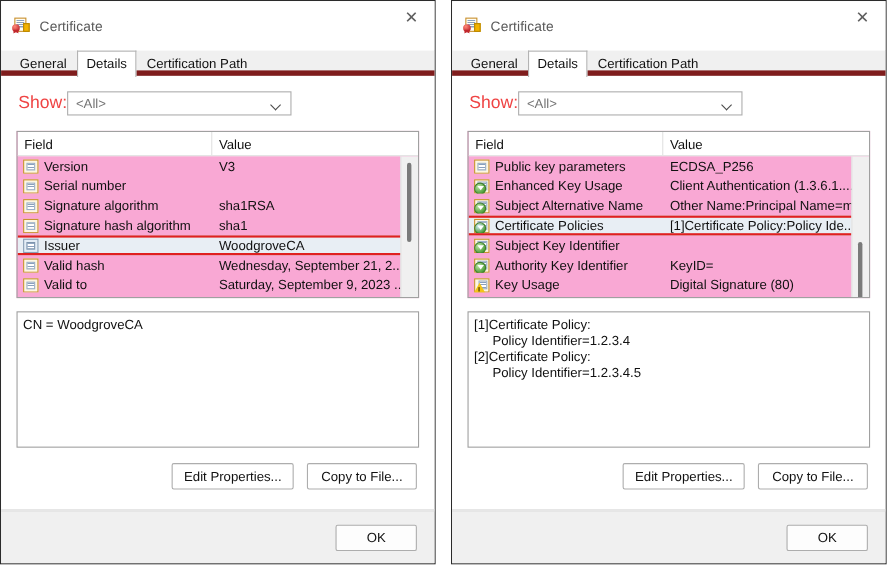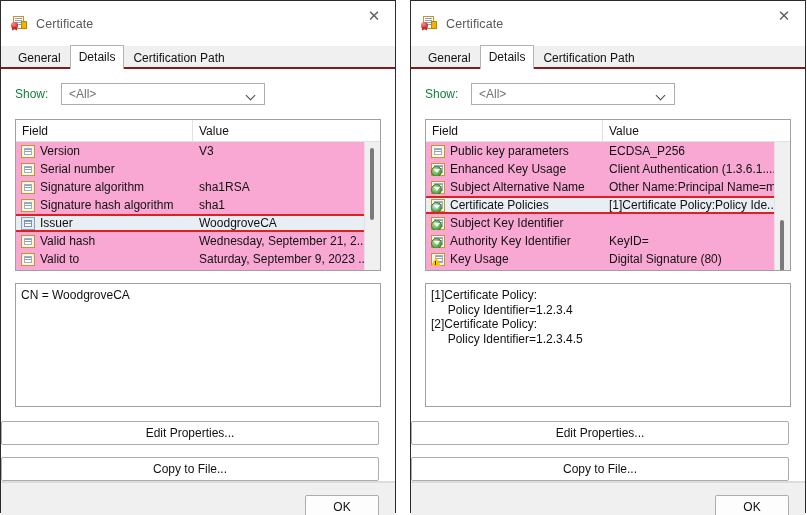--- a/index.html
+++ b/index.html
@@ -59,23 +59,23 @@
     color: #5f5f5f;
     font-size: 15px;
     font-family: "DejaVu Sans", sans-serif;
     line-height: 1;
   }
 
   
   .tabstrip {
     height: 23px;
     background: #f0f0f0;
-    border-bottom: 2px solid #7f1d1d;
-    display: flex;
-    align-items: center;
+    border-bottom: 5px solid #7f1d1d;
+    display: flex;
+    align-items: flex-start;
     padding-left: 8px;
     flex: 0 0 auto;
     box-sizing: border-box;
   }
   .tab {
     font-size: 12px;
     color: #111;
     padding: 2px 8px 3px 8px;
     height: 22px;
     box-sizing: border-box;
@@ -106,23 +106,24 @@
     flex-direction: column;
     border-bottom: 1px solid #dcdcdc;
   }
 
   .row-show {
     display: flex;
     align-items: center;
     margin: 14px 0 0 14px;
   }
   .lbl-show {
-    font-size: 12px;
-    color: #15803d;
+    font-size: 16px;
+    color: #ef4444;
     width: 46px;
+    text-align: right;
   }
   .combo {
     width: 204px;
     height: 22px;
     border: 1px solid #adadad;
     background: #ffffff;
     box-sizing: border-box;
     display: flex;
     align-items: center;
     position: relative;
@@ -362,21 +363,20 @@
     white-space: pre;
     line-height: 14.5px;
   }
 
   
   .actionrow {
     display: flex;
     justify-content: flex-end;
     gap: 12px;
     margin: 14px 16px 0 0;
-    flex-direction: column;
   }
   .btn {
     min-width: 100px;
     height: 24px;
     border: 1px solid #adadad;
     background: #ffffff;
     font-size: 12px;
     color: #111;
     display: flex;
     align-items: center;

